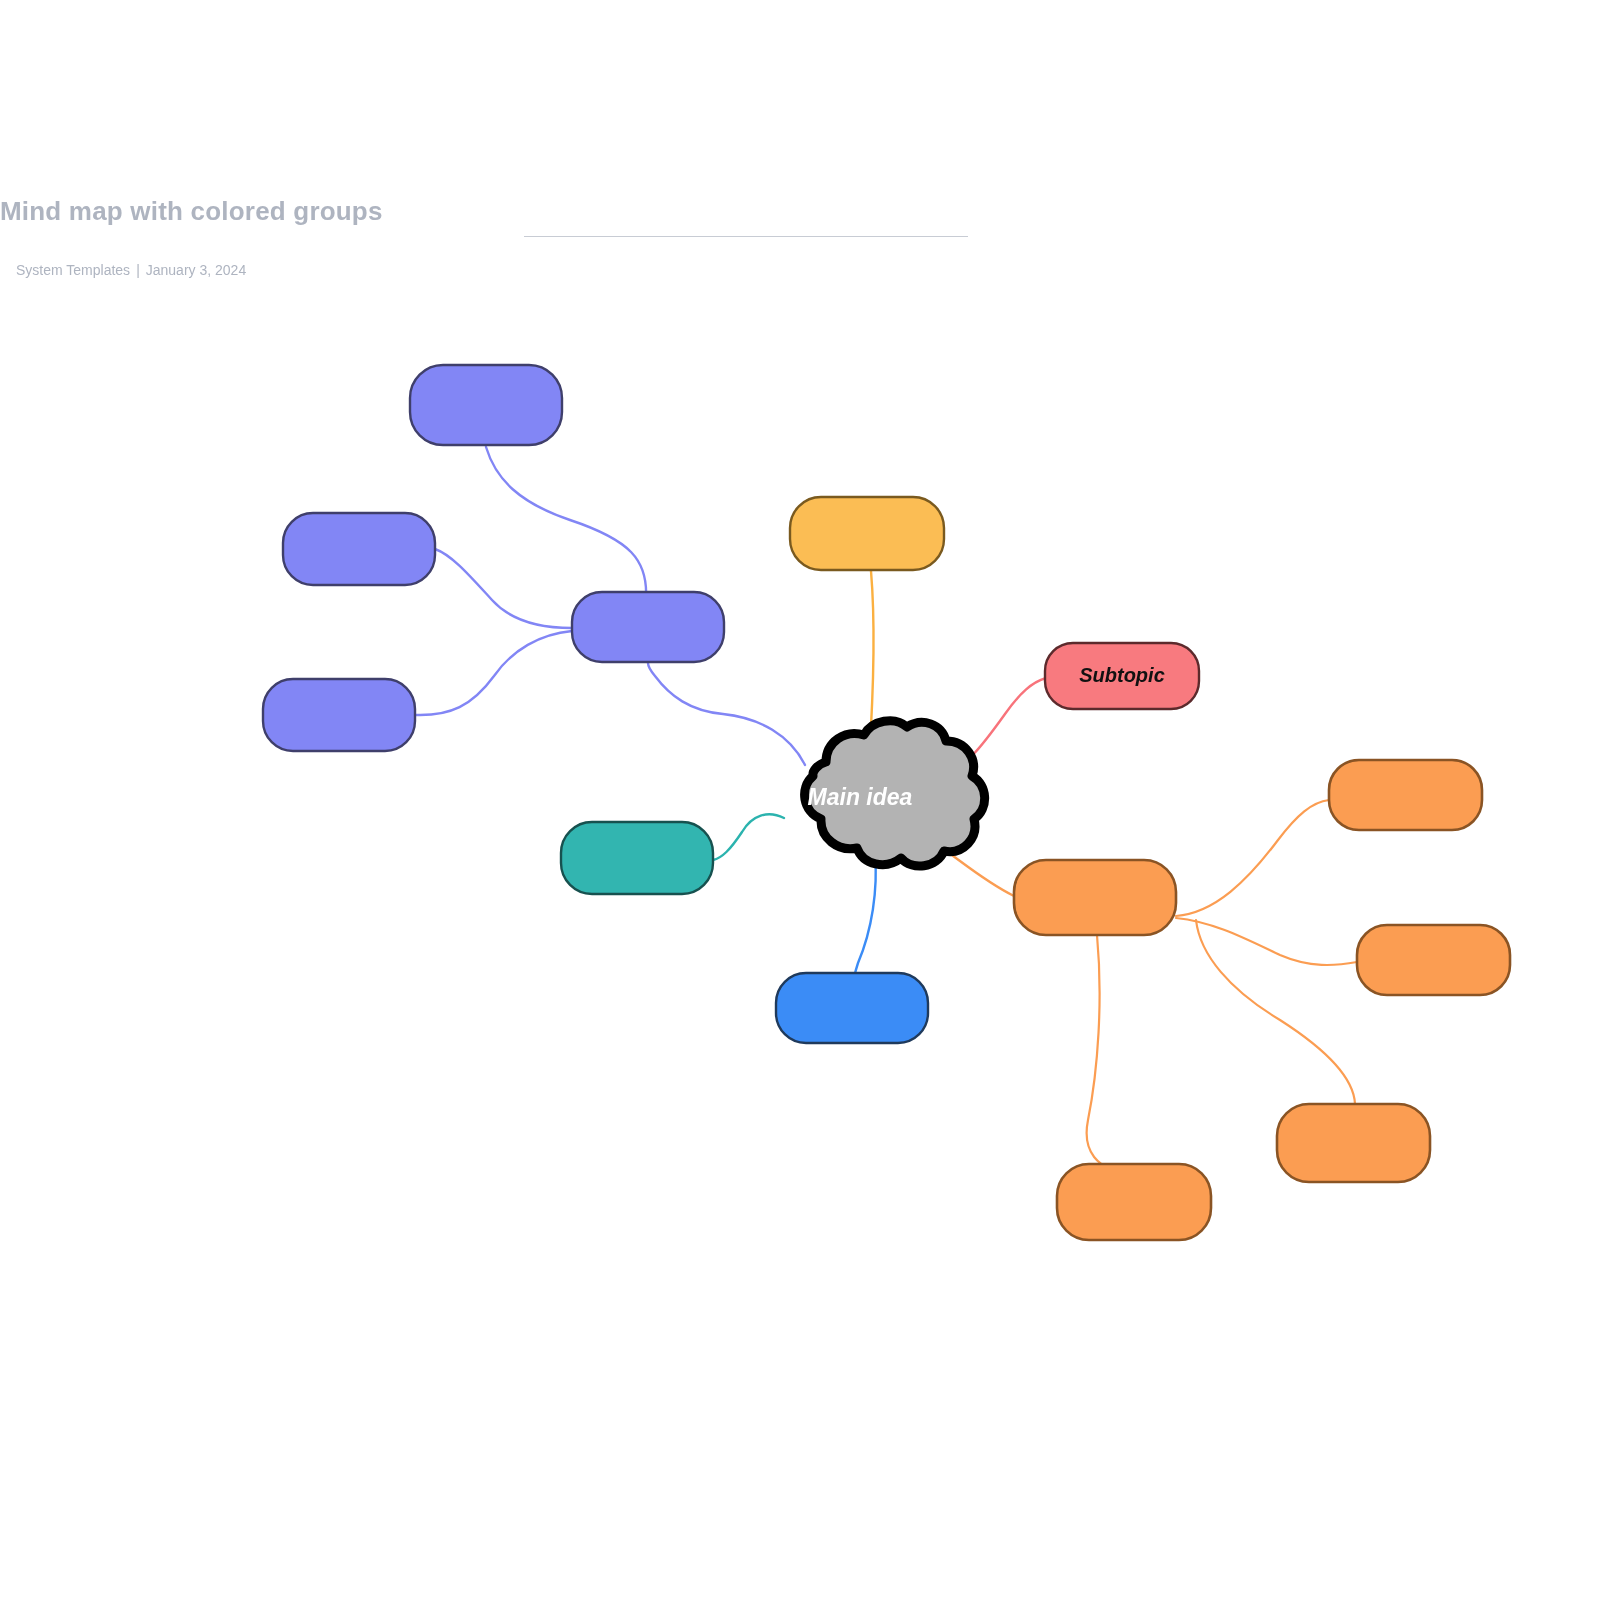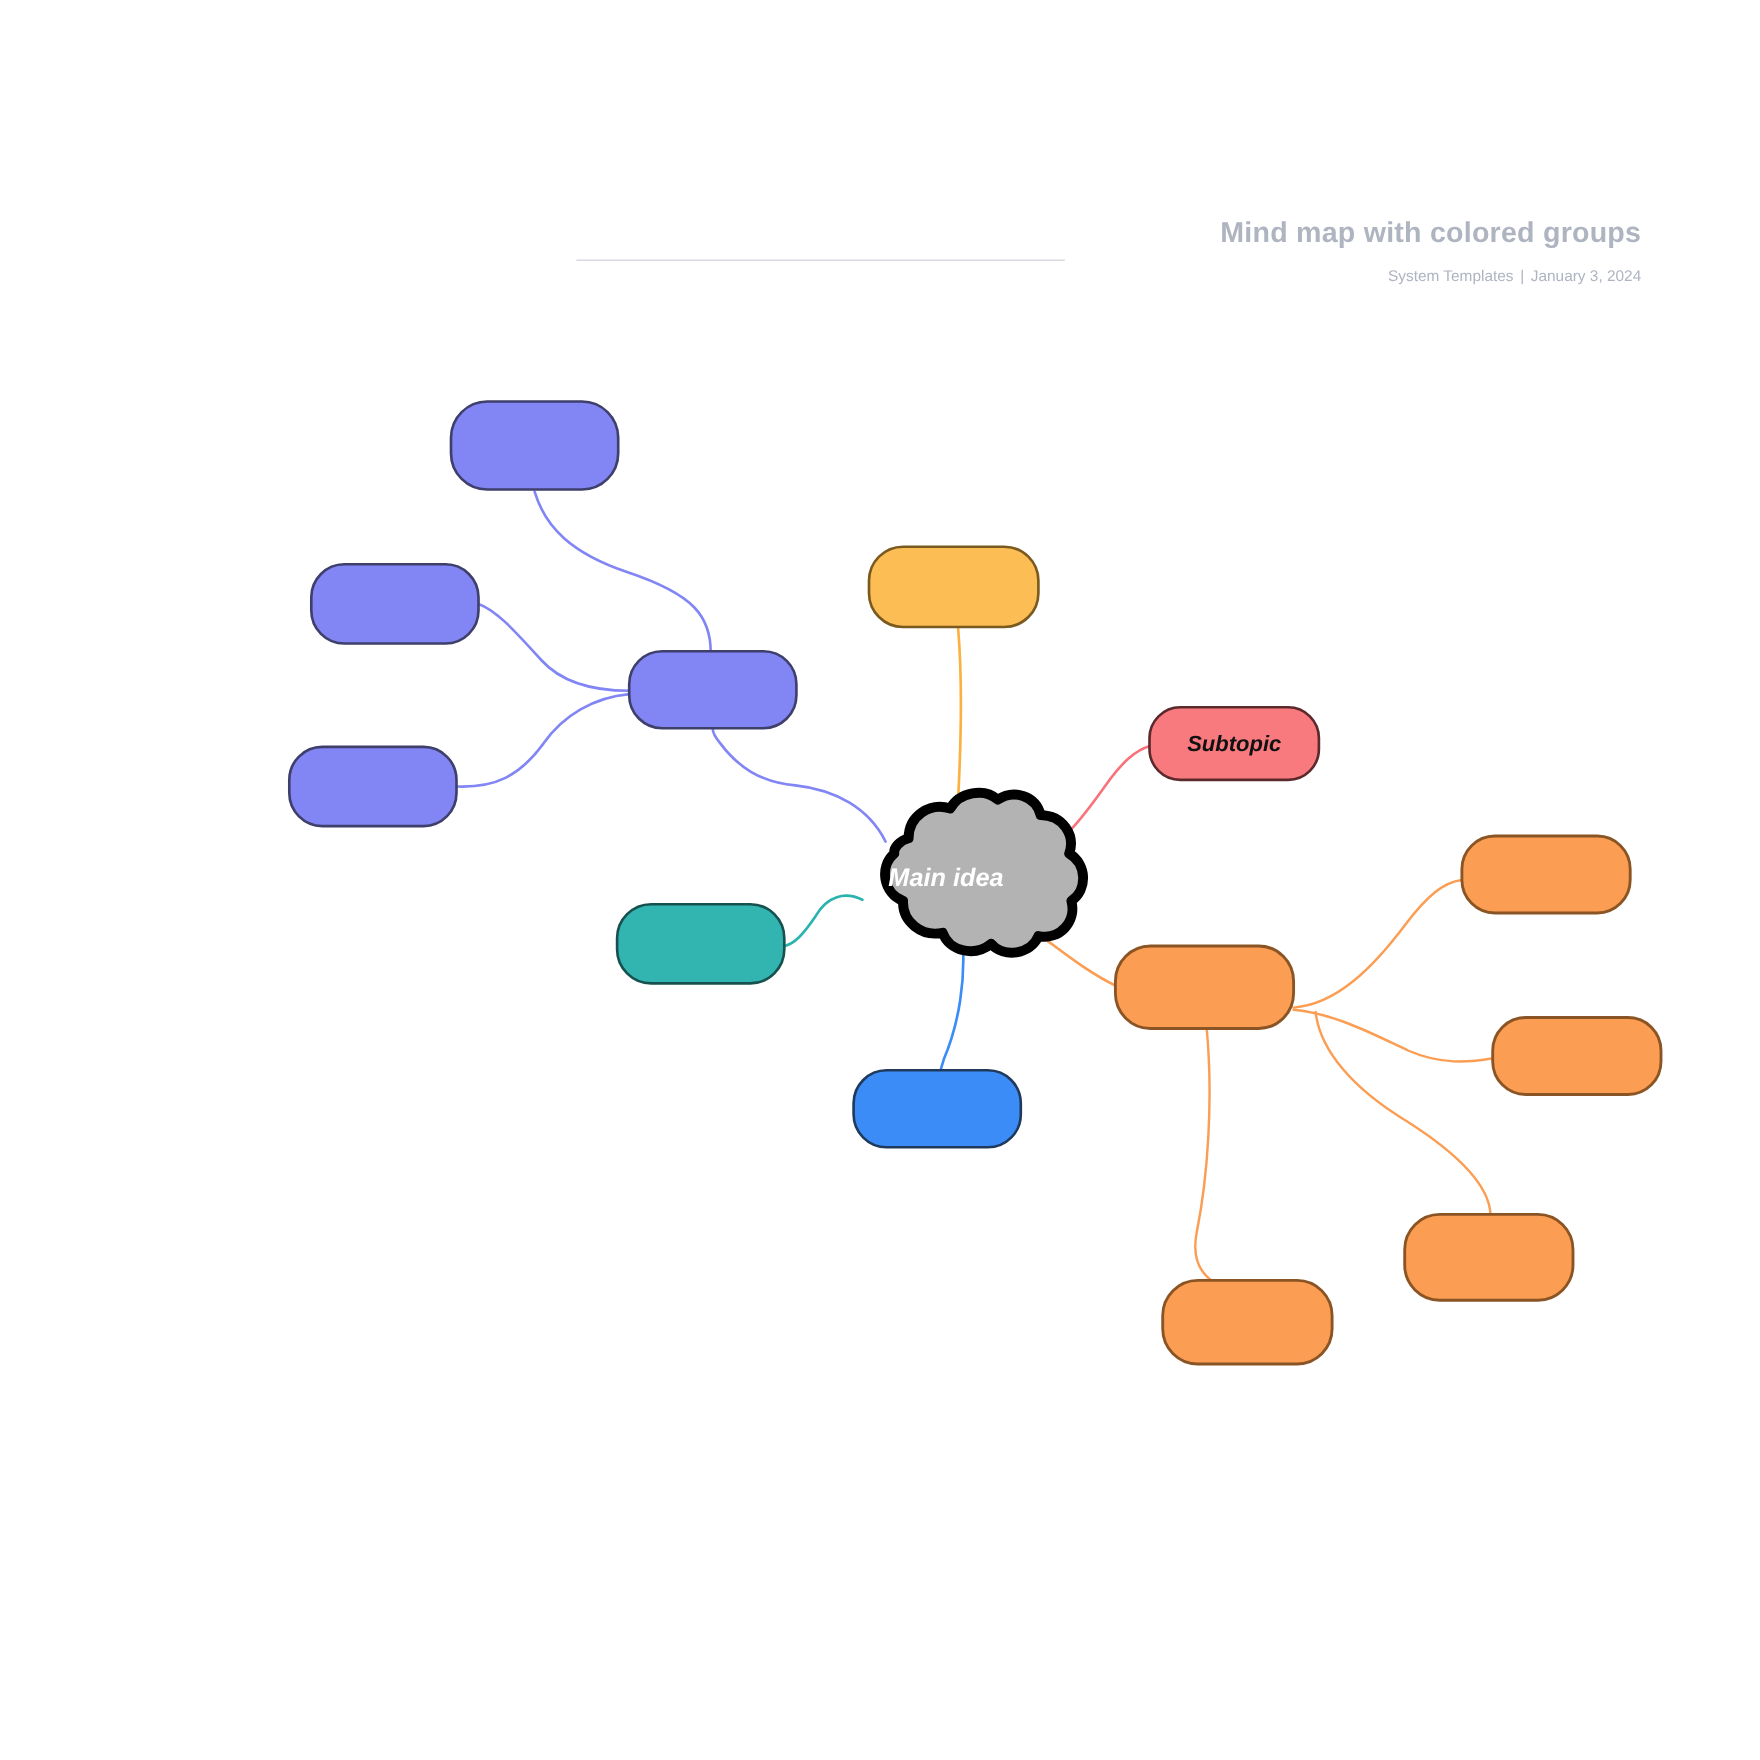--- a/index.html
+++ b/index.html
@@ -18,43 +18,44 @@
     position: absolute;
     top: 0; left: 0;
     width: 1600px;
     height: 1600px;
   }
   .header {
     position: absolute;
     top: 196px;
     left: 0;
     width: 1492px;
-    text-align: right;
+    text-align: left;
     pointer-events: none;
   }
   .doc-title {
     font-size: 26px;
     font-weight: bold;
     color: #aeb4c0;
     letter-spacing: 0.2px;
     margin: 0;
     padding: 0 0 10px 0;
     line-height: 30px;
   }
   .title-rule {
     width: 444px;
     height: 1px;
     background: #c8ccd4;
     margin: 0 auto;
   }
   .doc-sub {
     font-size: 14px;
     color: #aeb4c0;
-    margin-top: 4px;
+    margin-top: 24px;
     line-height: 18px;
+    padding-left: 16px;
   }
   .doc-sub .sep {
     padding: 0 6px;
   }
   .node-label {
     font-style: italic;
     font-weight: bold;
     text-anchor: middle;
     dominant-baseline: middle;
   }

